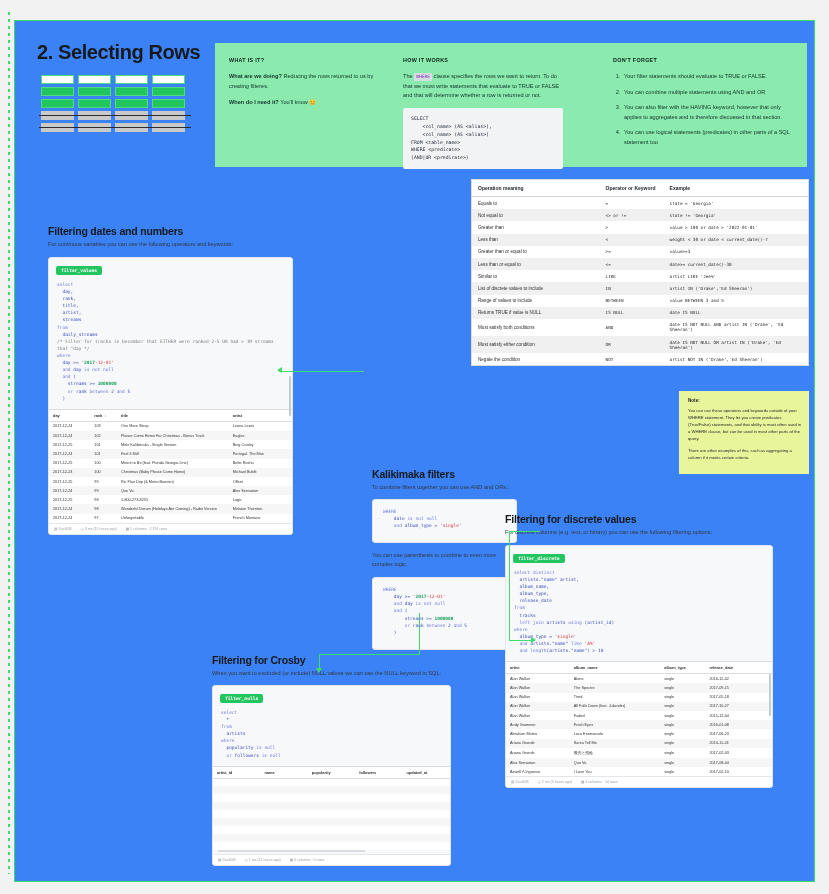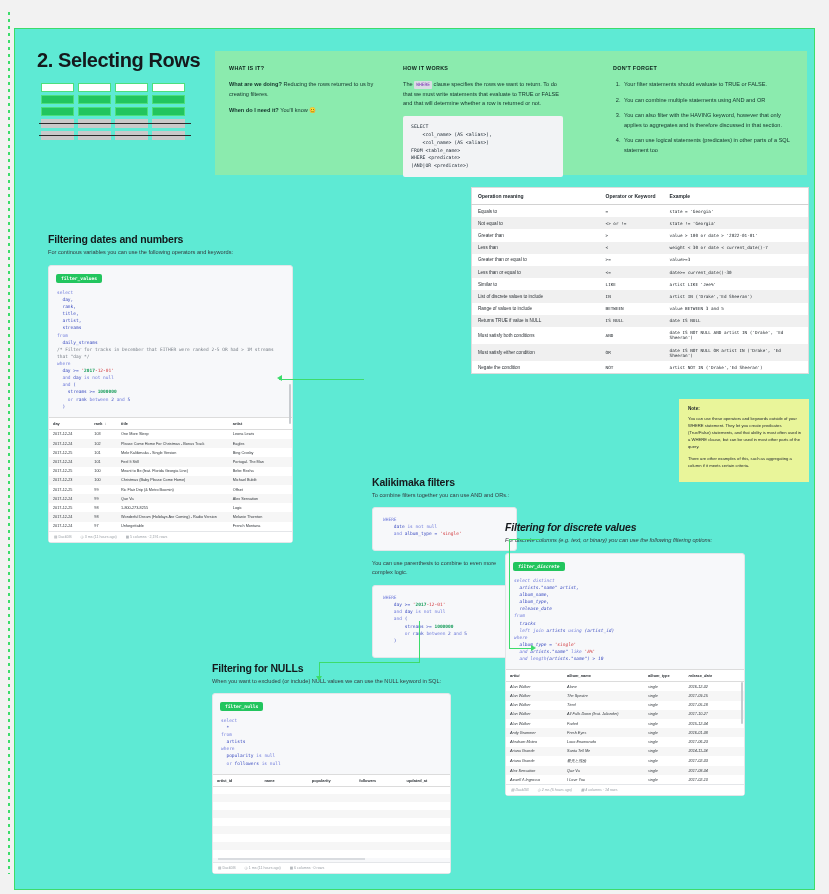--- a/index.html
+++ b/index.html
@@ -5,23 +5,23 @@
   * { box-sizing: border-box; margin: 0; padding: 0; }
   body {
     width: 829px; height: 894px;
     background: #f2f2f2;
     font-family: "Liberation Sans", sans-serif;
     overflow: hidden;
     position: relative;
   }
   .page {
     position: absolute;
-    left: 14px; top: 28px;
+    left: 14px; top: 20px;
     width: 801px; height: 862px;
-    background: #5eead4;
+    background: #3b82f6;
     border: 1.5px solid #3ddc6b;
   }
   .dotted-left {
     position: absolute; left: 8px; top: 12px;
     width: 2px; height: 862px;
     background-image: linear-gradient(to bottom, #3ddc6b 0 3px, transparent 3px 7px);
     background-size: 2px 7px;
   }
   .dotted-bottom {
     position: absolute; left: 14px; top: 880px;
@@ -460,21 +460,21 @@
       <pre class="sql"><span class="kw">WHERE</span>
     day &gt;= <span class="str">'<span class="num">2017</span>-12-01'</span>
     <span class="kw">and</span> day <span class="kw">is</span> <span class="kw">not</span> <span class="kw">null</span>
     <span class="kw">and</span> (
         streams &gt;= <span class="num">1000000</span>
         <span class="kw">or</span> rank <span class="kw">between</span> 2 <span class="kw">and</span> 5
     )</pre>
     </div>
   </div>
 
-  <div style="position:absolute;left:490px;top:492px;width:240px;font-style:italic;">
+  <div style="position:absolute;left:490px;top:492px;width:268px;">
     <div class="sec-h">Filtering for discrete values</div>
     <div class="sec-sub">For discrete columns (e.g. text, or binary) you can use the following filtering options:</div>
     <div class="qcard" style="margin-top:8px;position:relative;">
       <div class="chip">filter_discrete</div>
       <pre class="sql"><span class="kw">select</span> <span class="kw">distinct</span>
   artists."name" artist,
   album_name,
   album_type,
   release_date
 <span class="kw">from</span>
@@ -571,21 +571,21 @@
       <div class="rt-footer">
         <span>▤ <span>DuckDB</span></span>
         <span>◷ <span>2 ms (5 hours ago)</span></span>
         <span>▦ <span>4 columns · 14 rows</span></span>
       </div>
       <div class="scrollbar" style="top:128px;height:42px;"></div>
     </div>
   </div>
 
   <div style="position:absolute;left:197px;top:633px;width:239px;">
-    <div class="sec-h">Filtering for NULLs</div>
+    <div class="sec-h">Filtering for Crosby</div>
     <div class="sec-sub">When you want to excluded (or include) NULL values we can use the NULL keyword in SQL:</div>
     <div class="qcard" style="margin-top:7px;position:relative;">
       <div class="chip">filter_nulls</div>
       <pre class="sql"><span class="kw">select</span>
   *
 <span class="kw">from</span>
   artists
 <span class="kw">where</span>
   popularity <span class="kw">is</span> <span class="kw">null</span>
   <span class="kw">or</span> followers <span class="kw">is</span> <span class="kw">null</span></pre>

